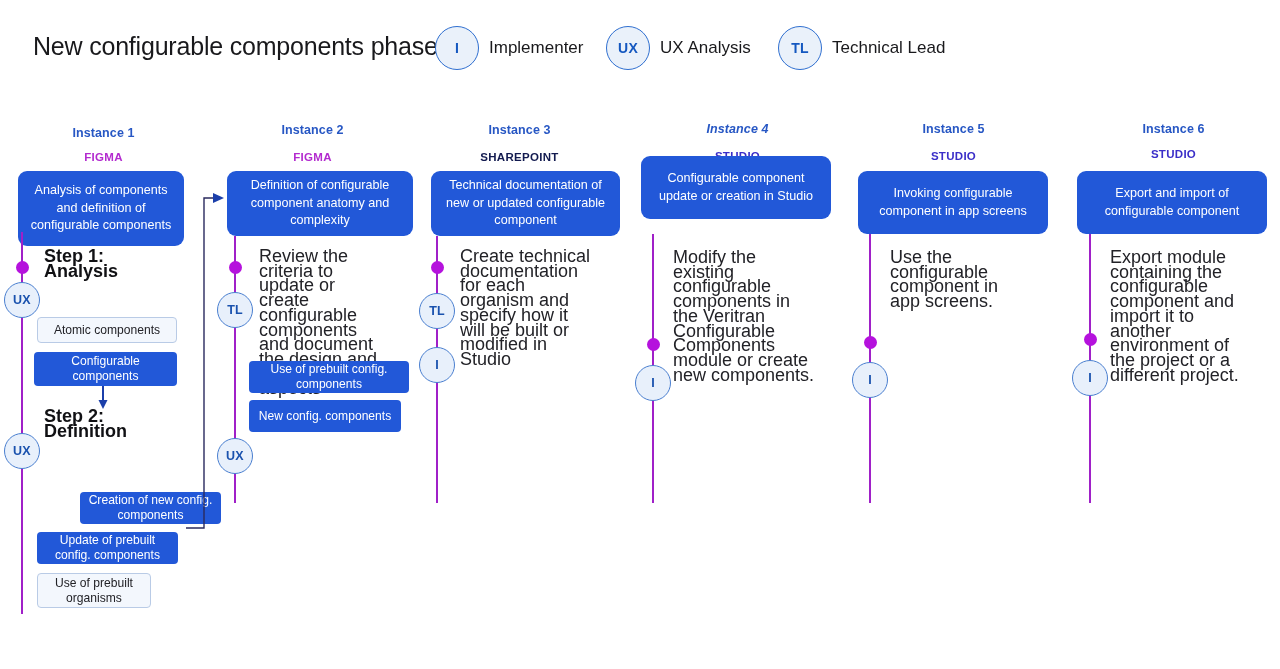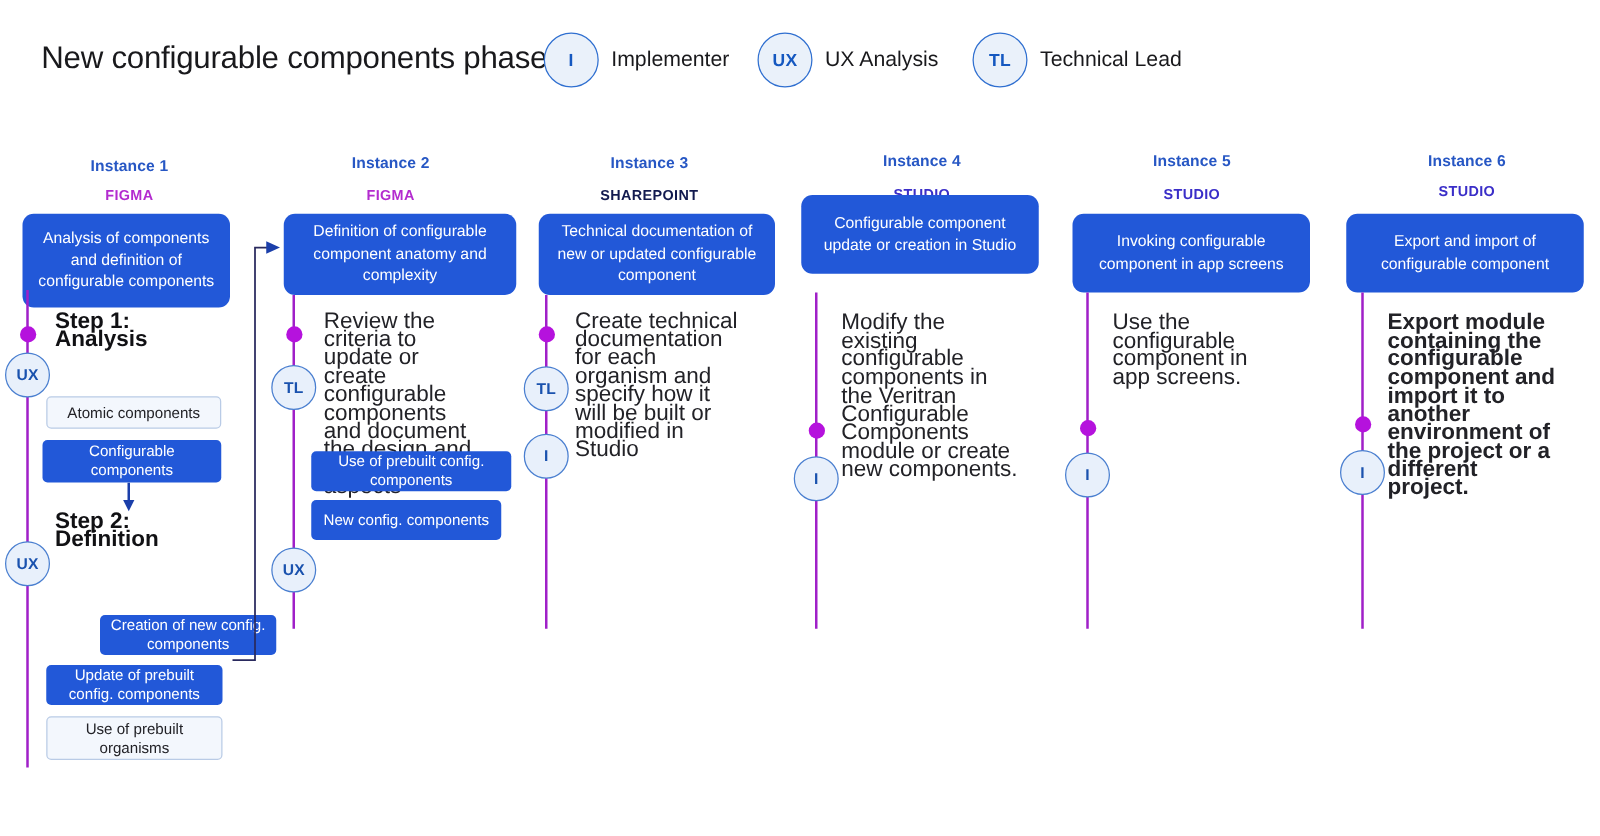--- a/index.html
+++ b/index.html
@@ -122,21 +122,21 @@
     <svg class="mini-arrow" style="left:100px;top:386px;" width="14" height="24" viewBox="0 0 14 24">
       <line x1="7" y1="0" x2="7" y2="15" stroke="#1b3faa" stroke-width="2"></line>
       <polygon points="7,23 2.5,14 11.5,14" fill="#1b3faa"></polygon>
     </svg>
 
     <div class="desc" style="left:48px;top:409px;width:132px;">
       <span class="strong">Step  2: Definition</span>
     </div>
     <div class="chip solid" style="left:41px;top:492px;width:141px;height:32px;margin-left:43px;">Creation of new config. components</div>
     <div class="chip solid" style="left:41px;top:532px;width:141px;height:32px;">Update of prebuilt config. components</div>
-    <div class="chip ghost" style="left:41px;top:573px;width:141px;height:35px;">Use of prebuilt  organisms</div>
+    <div class="chip ghost" style="left:41px;top:573px;width:114px;height:35px;">Use of prebuilt  organisms</div>
   </div>
 
   <svg id="connector" width="1280" height="669">
     <path d="M186,528 L204,528 L204,198 L216,198" fill="none" stroke="#2a2a5e" stroke-width="1.4"></path>
     <polygon points="224,198 213,193 213,203" fill="#1b3faa"></polygon>
   </svg>
 
   <div class="col" style="left:205px;">
     <div class="inst-title" style="top:123px;">Instance 2</div>
     <div class="tool-title" style="top:151px;color:#b32bcf;">FIGMA</div>
@@ -159,21 +159,21 @@
 
     <div class="tl-line" style="left:24px;top:236px;height:267px;"></div>
     <div class="tl-dot" style="left:19px;top:261px;"></div>
     <div class="tl-circle" style="left:7px;top:293px;">TL</div>
     <div class="tl-circle" style="left:7px;top:347px;">I</div>
 
     <div class="desc" style="left:48px;top:249px;width:133px;">Create technical documentation for each organism and specify how it will be built or modified in Studio</div>
   </div>
 
   <div class="col" style="left:630px;">
-    <div class="inst-title" style="top:122px;">Instance 4</div>
+    <div class="inst-title" style="top:122px;font-style:italic;">Instance 4</div>
     <div class="tool-title" style="top:150px;color:#3a2ec8;">STUDIO</div>
     <div class="header-box" style="left:11px;top:156px;width:190px;height:63px;">Configurable component update or creation in Studio</div>
 
     <div class="tl-line" style="left:22px;top:234px;height:269px;"></div>
     <div class="tl-dot" style="left:17px;top:338px;"></div>
     <div class="tl-circle" style="left:5px;top:365px;">I</div>
 
     <div class="desc" style="left:43px;top:250px;width:145px;">Modify the existing configurable components in the Veritran Configurable Components module or create new components.</div>
   </div>
 
@@ -191,16 +191,16 @@
 
   <div class="col" style="left:1066px;">
     <div class="inst-title" style="top:122px;">Instance 6</div>
     <div class="tool-title" style="top:148px;color:#3a2ec8;">STUDIO</div>
     <div class="header-box" style="left:11px;top:171px;width:190px;height:63px;">Export and import of configurable component</div>
 
     <div class="tl-line" style="left:23px;top:234px;height:269px;"></div>
     <div class="tl-dot" style="left:18px;top:333px;"></div>
     <div class="tl-circle" style="left:6px;top:360px;">I</div>
 
-    <div class="desc" style="left:44px;top:250px;width:136px;font-weight:bold;">Export module containing the configurable component and import it to another environment of the project or a different project.</div>
+    <div class="desc" style="left:44px;top:250px;width:136px;">Export module containing the configurable component and import it to another environment of the project or a different project.</div>
   </div>
 
 </div>
 
 </body></html>

